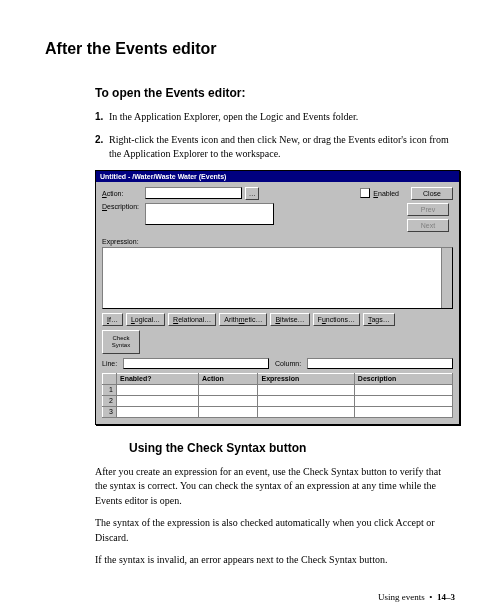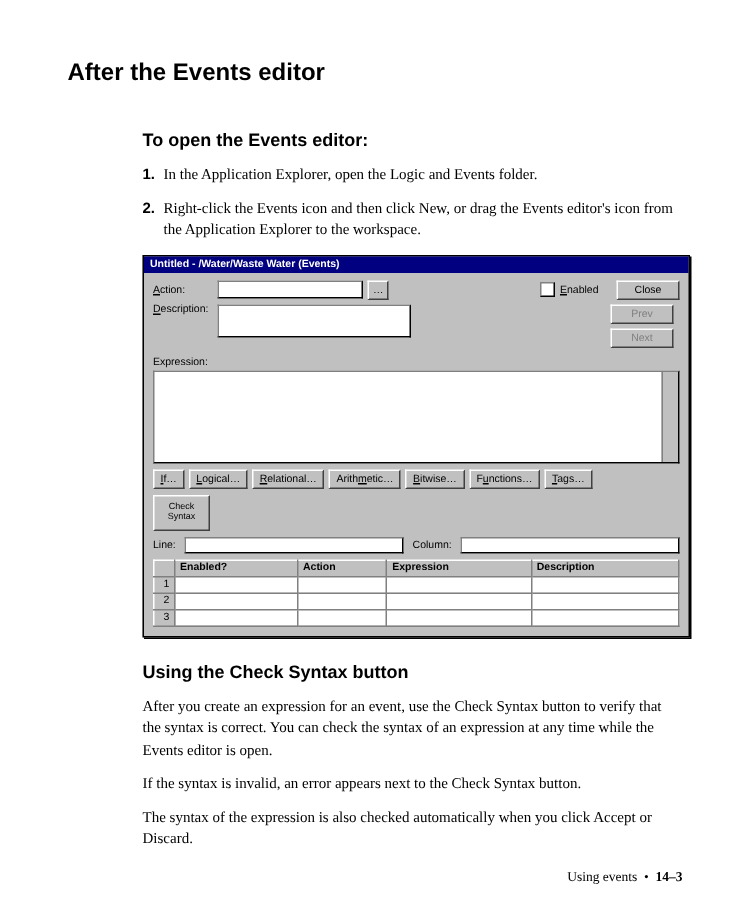--- a/index.html
+++ b/index.html
@@ -39,29 +39,30 @@
     font-weight: bold;
     position: absolute;
     left: 0;
   }
   .heading2 {
     font-family: Arial, Helvetica, sans-serif;
     font-weight: bold;
     font-size: 12px;
     margin-top: 16px;
     margin-bottom: 10px;
+    margin-left: 34px;
   }
   .body {
     font-size: 10px;
     line-height: 1.45;
     margin-bottom: 8px;
   }
   .footer {
     position: absolute;
-    bottom: 20px;
+    bottom: 7px;
     right: 45px;
     font-size: 9px;
   }
   .footer .pn { font-weight: bold; }
 
   
   .dlg {
     font-family: 'MS Sans Serif', Tahoma, Arial, sans-serif;
     font-size: 7px;
     background: #c0c0c0;
@@ -259,22 +260,22 @@
               <td></td>
         </tr>
       </tbody>
         </table>
 
     </div>
   </div>
 
   <div class="heading2">Using the Check Syntax button</div>
   <div class="body">After you create an expression for an event, use the Check Syntax button to verify that the syntax is correct. You can check the syntax of an expression at any time while the Events editor is open.</div>
+  <div class="body">The syntax of the expression is also checked automatically when you click Accept or Discard.</div>
   <div class="body">If the syntax is invalid, an error appears next to the Check Syntax button.</div>
-  <div class="body">The syntax of the expression is also checked automatically when you click Accept or Discard.</div>
 
 </div>
 
 <div class="footer">
   <span>Using events</span>
   &nbsp;<span>•</span>&nbsp;
   <span class="pn">14–3</span>
 </div>
 
 </body></html>

